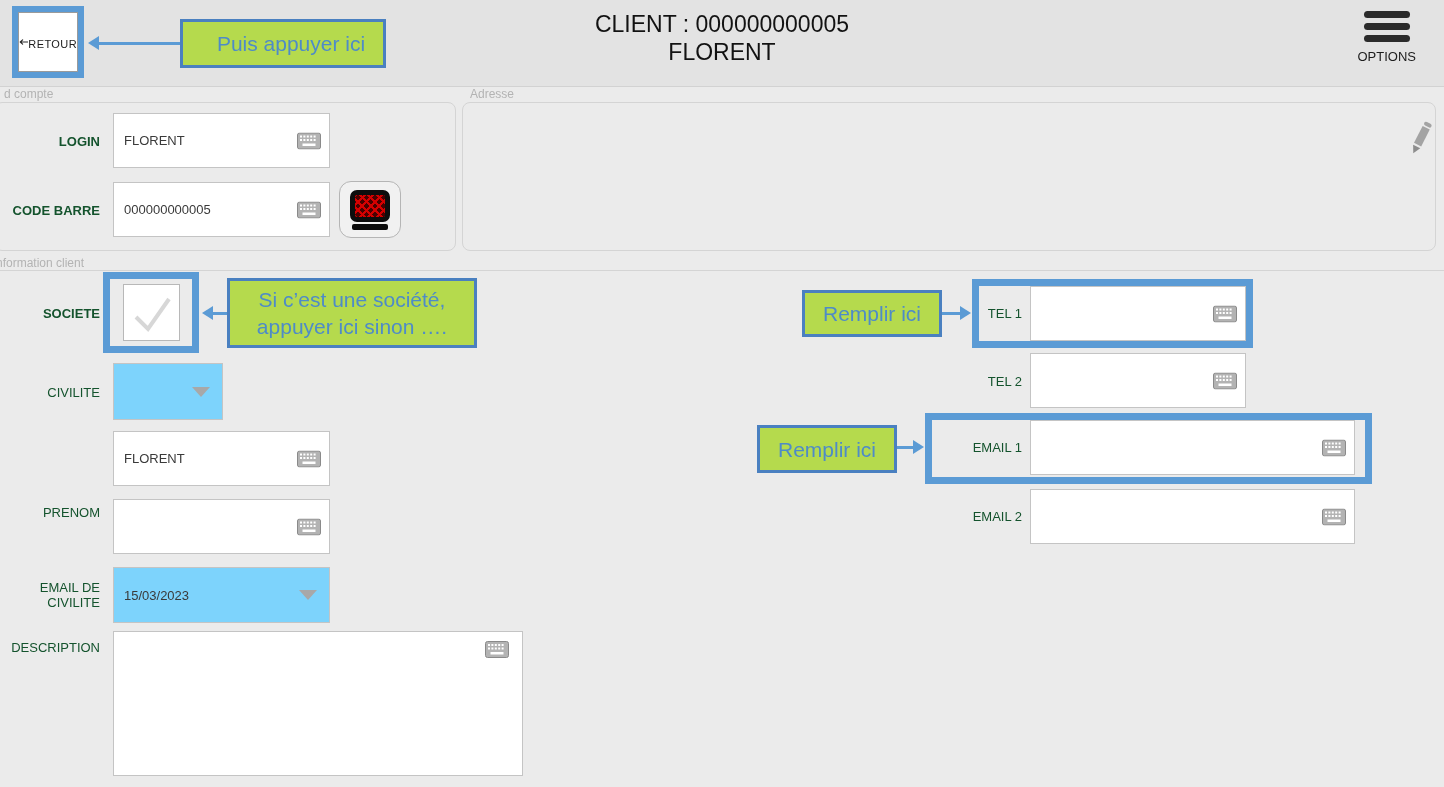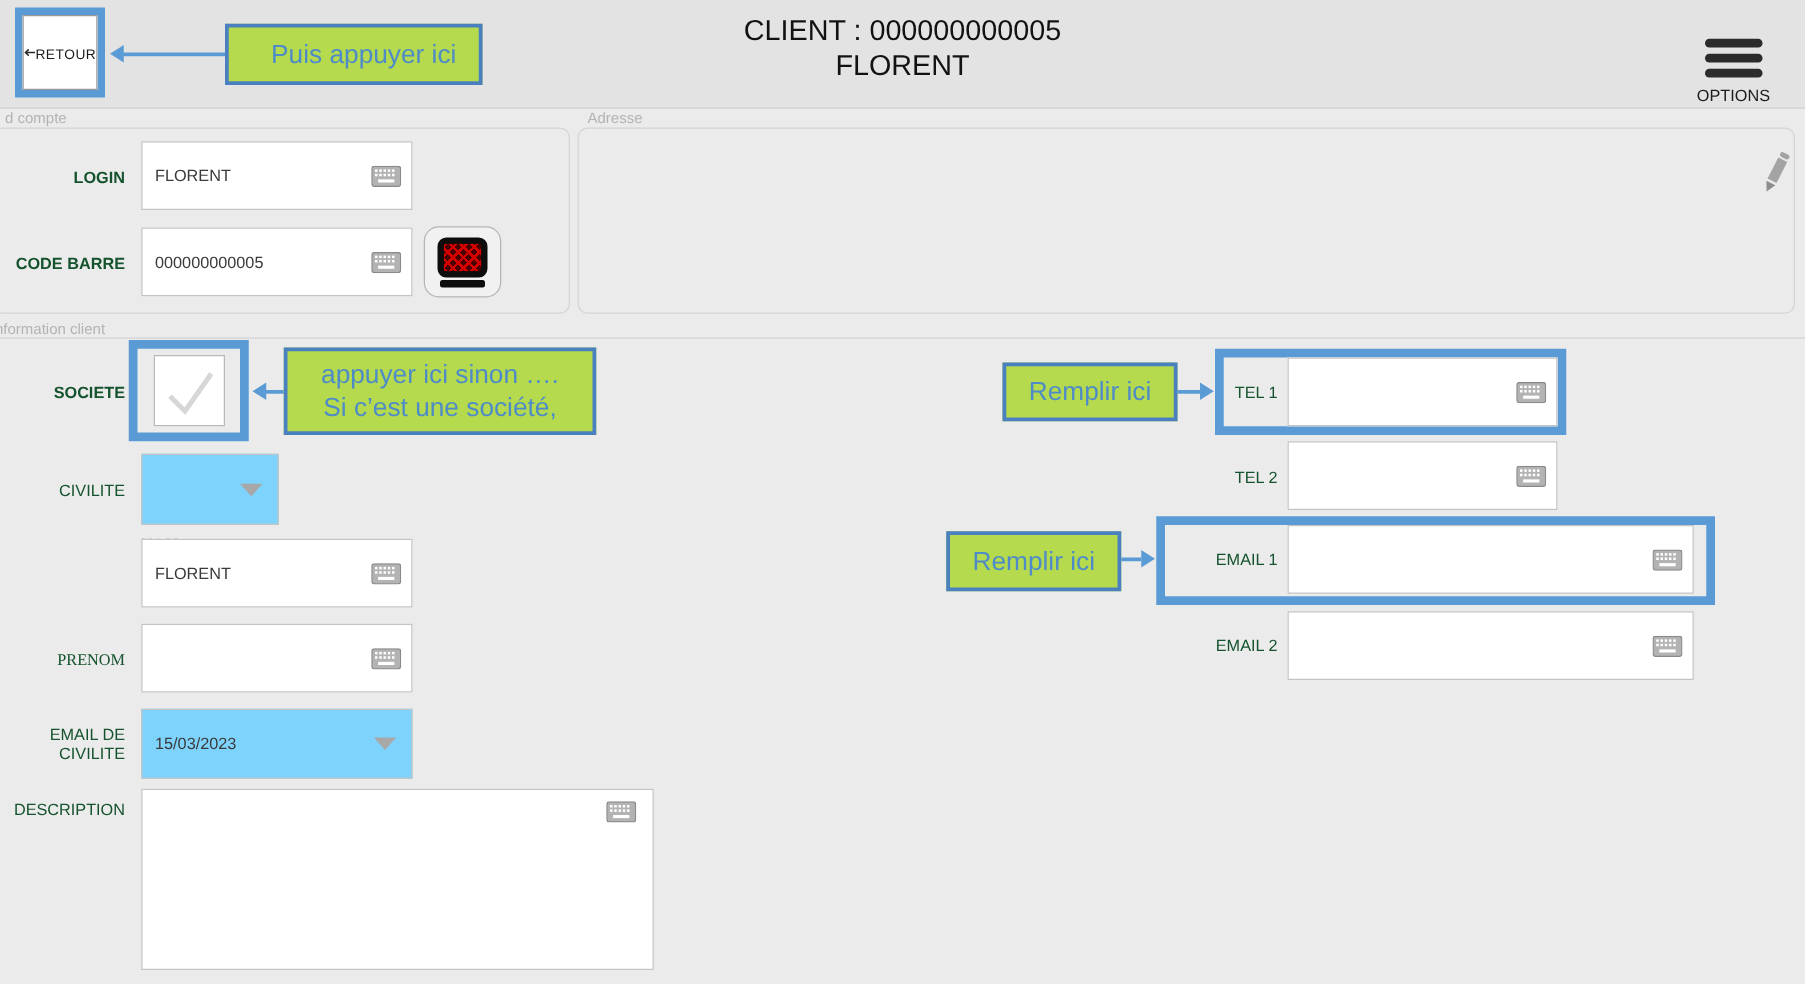--- a/index.html
+++ b/index.html
@@ -22,21 +22,21 @@
   .retour-btn { width:100%; height:100%; background:#fff; border:1px solid #9a9a9a;
             display:flex; flex-direction:row; align-items:center; justify-content:center;
             cursor:pointer; }
   .retour-btn .lbl { font-size:11px; letter-spacing:.4px; color:#1c1c1c; margin-top:3px; }
 
   .title-wrap { position:absolute; left:50%; top:10px; transform:translateX(-50%);
             text-align:center; width:700px; }
   .title-wrap div { font-size:23px; line-height:28px; color:#121212; }
 
   .options-wrap { position:absolute; right:28px; top:11px; display:flex;
-            flex-direction:column; align-items:center; cursor:pointer;margin-top:20px; }
+            flex-direction:column; align-items:center; cursor:pointer; }
   .hamburger { display:flex; flex-direction:column; gap:5px; }
   .hamburger span { display:block; width:46px; height:7px; border-radius:3.5px; background:#2b2b2b; }
   .options-wrap .lbl { font-size:13px; margin-top:7px; color:#1c1c1c; }
 
   
   .fieldset { position:absolute; border:1px solid #d4d4d4; border-radius:8px; }
   .legend { position:absolute; font-size:12px; color:#b3b3b3; background:transparent;text-align:center; }
 
   
   .flabel { position:absolute; width:100px; left:0; text-align:right; font-size:13px; color:#14532d; }
@@ -186,22 +186,22 @@
   <div class="hl" style="left:103px; top:272px; width:96px; height:81px; display:flex; align-items:center; justify-content:center;">
     <div class="checkbox">
       <svg width="52" height="52" viewBox="0 0 52 52">
         <polyline points="11,30 23,42 44,12" fill="none" stroke="#d7d7d7" stroke-width="4"></polyline>
       </svg>
     </div>
   </div>
   <div class="ahead-l" style="left:202px; top:306px;"></div>
   <div class="aline" style="left:212px; top:312px; width:15px;"></div>
   <div class="note" style="left:227px; top:278px; width:250px; height:70px;">
+    <span>Si c’est une société,</span>
     <span>appuyer ici sinon ….</span>
-    <span>Si c’est une société,</span>
   </div>
 
   <span class="flabel" style="top:385px;">CIVILITE</span>
   <div class="combo" style="left:113px; top:363px; width:110px; height:57px;">
     <span class="val"></span>
     <span class="tri"></span>
   </div>
 
   <span class="flabel b" style="top:428px;margin-left:43px;">NOM</span>
   <div class="field" style="left:113px; top:431px; width:217px; height:55px;">
@@ -217,21 +217,21 @@
           <rect x="3" y="6.5" width="2" height="2"></rect>
           <rect x="6.4" y="6.5" width="2" height="2"></rect>
           <rect x="9.8" y="6.5" width="2" height="2"></rect>
           <rect x="13.2" y="6.5" width="2" height="2"></rect>
           <rect x="16.6" y="6.5" width="2" height="2"></rect>
           <rect x="5.5" y="11" width="13" height="2.5"></rect>
         </g>
     </svg>
   </div>
 
-  <span class="flabel" style="top:520px;font-family:Liberation Serif, serif;">PRENOM</span>
+  <span class="flabel" style="top:505px;">PRENOM</span>
   <div class="field" style="left:113px; top:499px; width:217px; height:55px;">
     <input value="" style="">
     <svg class="kbd" width="24" height="17" viewBox="0 0 24 17">
       <rect x="0.5" y="0.5" width="23" height="16" rx="2" fill="#b3b3b3" stroke="#8a8a8a"></rect>
       <g fill="#fff">
           <rect x="3" y="3" width="2" height="2"></rect>
           <rect x="6.4" y="3" width="2" height="2"></rect>
           <rect x="9.8" y="3" width="2" height="2"></rect>
           <rect x="13.2" y="3" width="2" height="2"></rect>
           <rect x="16.6" y="3" width="2" height="2"></rect>

